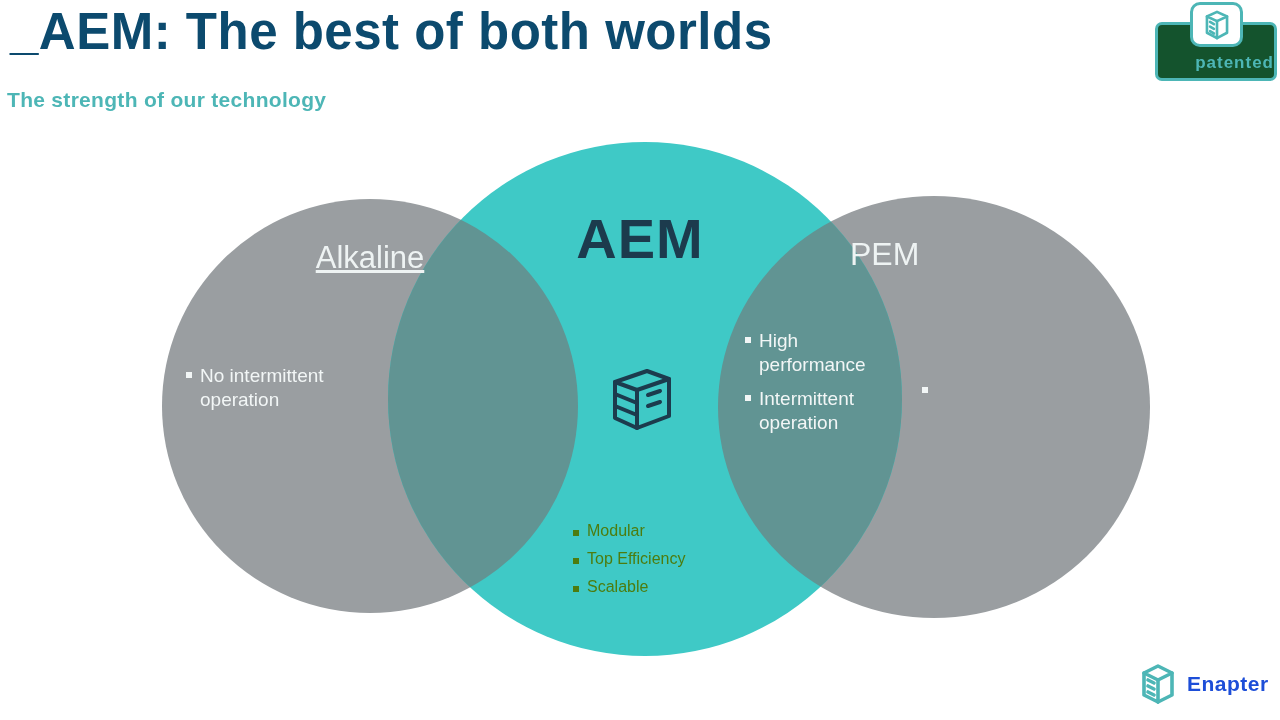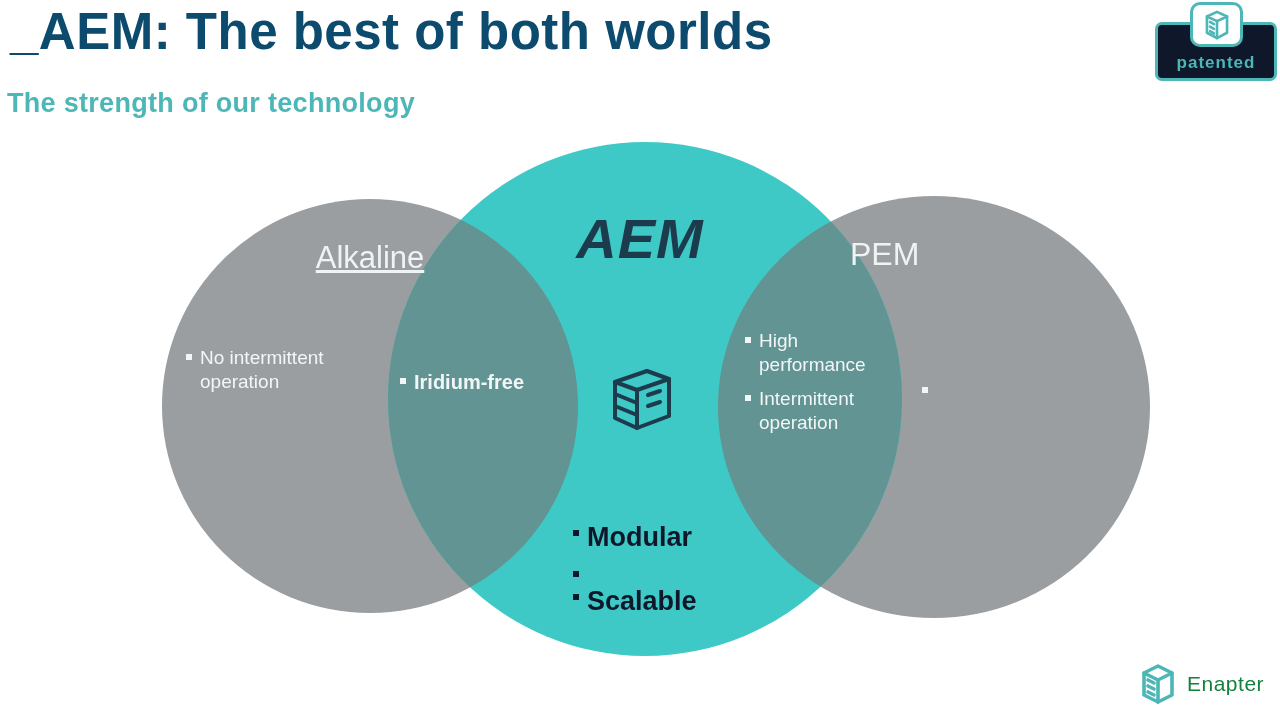--- a/index.html
+++ b/index.html
@@ -2,58 +2,58 @@
 <html><head>
 <meta charset="utf-8">
 <style>
   html,body{margin:0;padding:0;background:#ffffff;}
   body{width:1280px;height:720px;position:relative;overflow:hidden;
        font-family:"Liberation Sans", sans-serif;}
   .abs{position:absolute;}
 
   
   .page-title{left:10px;top:2px;font-size:51px;font-weight:800;color:#0c4a6e;letter-spacing:0.5px;}
-  .page-subtitle{left:7px;top:88px;font-size:27px;font-weight:700;color:#4db6b6;letter-spacing:0.3px;}
+  .page-subtitle{left:7px;top:88px;font-size:21px;font-weight:700;color:#4db6b6;letter-spacing:0.3px;}
 
   
   .venn{left:0;top:0;width:1280px;height:720px;}
 
   
   .circle-title{color:#eef3f3;font-weight:400;}
   .alk-title{left:250px;top:240px;width:240px;text-align:center;font-size:31px;text-decoration:underline;}
   .pem-title{left:850px;top:236px;width:140px;text-align:left;font-size:32px;}
-  .aem-title{left:520px;top:206px;width:240px;text-align:center;font-size:56px;font-weight:800;color:#1c3b4d;letter-spacing:1px;font-style:italic;}
+  .aem-title{left:520px;top:206px;width:240px;text-align:center;font-size:56px;font-weight:800;color:#1c3b4d;letter-spacing:1px;}
 
   
   .bullets{display:block;}
   .bullet{display:flex;align-items:flex-start;margin-bottom:7px;}
   .sq{width:6px;height:6px;background:currentColor;margin:8px 8px 0 0;flex:none;}
   .bt{white-space:pre-line;line-height:1.24;}
   .light{color:#f2f6f6;font-size:19px;font-weight:400;}
   .semib{color:#f2f6f6;font-size:20px;font-weight:700;}
-  .alk-bullets{left:186px;top:346px;width:210px;}
+  .alk-bullets{left:186px;top:364px;width:210px;}
   .alk-bullets .bullet{margin-bottom:8px;}
   .ovl-left{left:400px;top:370px;width:190px;}
   .ovr-right{left:745px;top:329px;width:170px;}
   .ovr-right .bullet{margin-bottom:11px;}
   .pem-bullets{left:922px;top:379px;width:200px;}
-  .aem-bullets{left:573px;top:521px;width:220px;color:#0f172a;font-size:27px;font-weight:700;}
+  .aem-bullets{left:573px;top:521px;width:220px;color:#4d7c0f;font-size:16px;font-weight:400;}
   .aem-bullets .bullet{margin-bottom:8px;}
   .aem-bullets .sq{margin-top:9px;}
 
   
   .badge-box{left:1155px;top:22px;width:122px;height:59px;border:3px solid #4db6b6;border-radius:7px;
-             display:flex;align-items:flex-end;justify-content:center;box-sizing:border-box;background:#0f172a;}
+             display:flex;align-items:flex-end;justify-content:flex-end;box-sizing:border-box;background:#14532d;}
   .badge-label{font-size:17px;font-weight:700;color:#4db6b6;letter-spacing:1px;margin-bottom:5px;}
   .badge-icon-box{left:1190px;top:2px;width:53px;height:45px;border:3px solid #4db6b6;border-radius:10px;
                   background:#ffffff;box-sizing:border-box;display:flex;align-items:center;justify-content:center;}
 
   
   .enapter-logo{left:1138px;top:662px;display:flex;align-items:center;gap:9px;}
-  .enapter-word{font-size:21px;font-weight:400;color:#15803d;letter-spacing:0.5px;}
+  .enapter-word{font-size:21px;font-weight:700;color:#1d4ed8;letter-spacing:0.5px;}
 </style>
 </head>
 <body>
 
 <div class="abs page-title">_AEM: The best of both worlds</div>
 <div class="abs page-subtitle">The strength of our technology</div>
 
 <div class="abs badge-box">
   <span class="badge-label">patented</span>
 </div>
@@ -97,33 +97,30 @@
 
 <div class="abs bullets light alk-bullets">
   <div class="bullet">
     <span class="sq"></span>
     <span class="bt">No intermittent
 operation</span>
   </div>
 </div>
 
 <div class="abs bullets semib ovl-left">
-  <div class="bullet">
-    <span class="sq"></span>
-    <span class="bt">Iridium-free</span>
-  </div>
 </div>
 
 <div class="abs bullets aem-bullets">
   <div class="bullet">
     <span class="sq"></span>
     <span class="bt">Modular</span>
   </div>
   <div class="bullet">
     <span class="sq"></span>
+    <span class="bt">Top Efficiency</span>
   </div>
   <div class="bullet">
     <span class="sq"></span>
     <span class="bt">Scalable</span>
   </div>
 </div>
 
 <div class="abs bullets light ovr-right">
   <div class="bullet">
     <span class="sq"></span>

